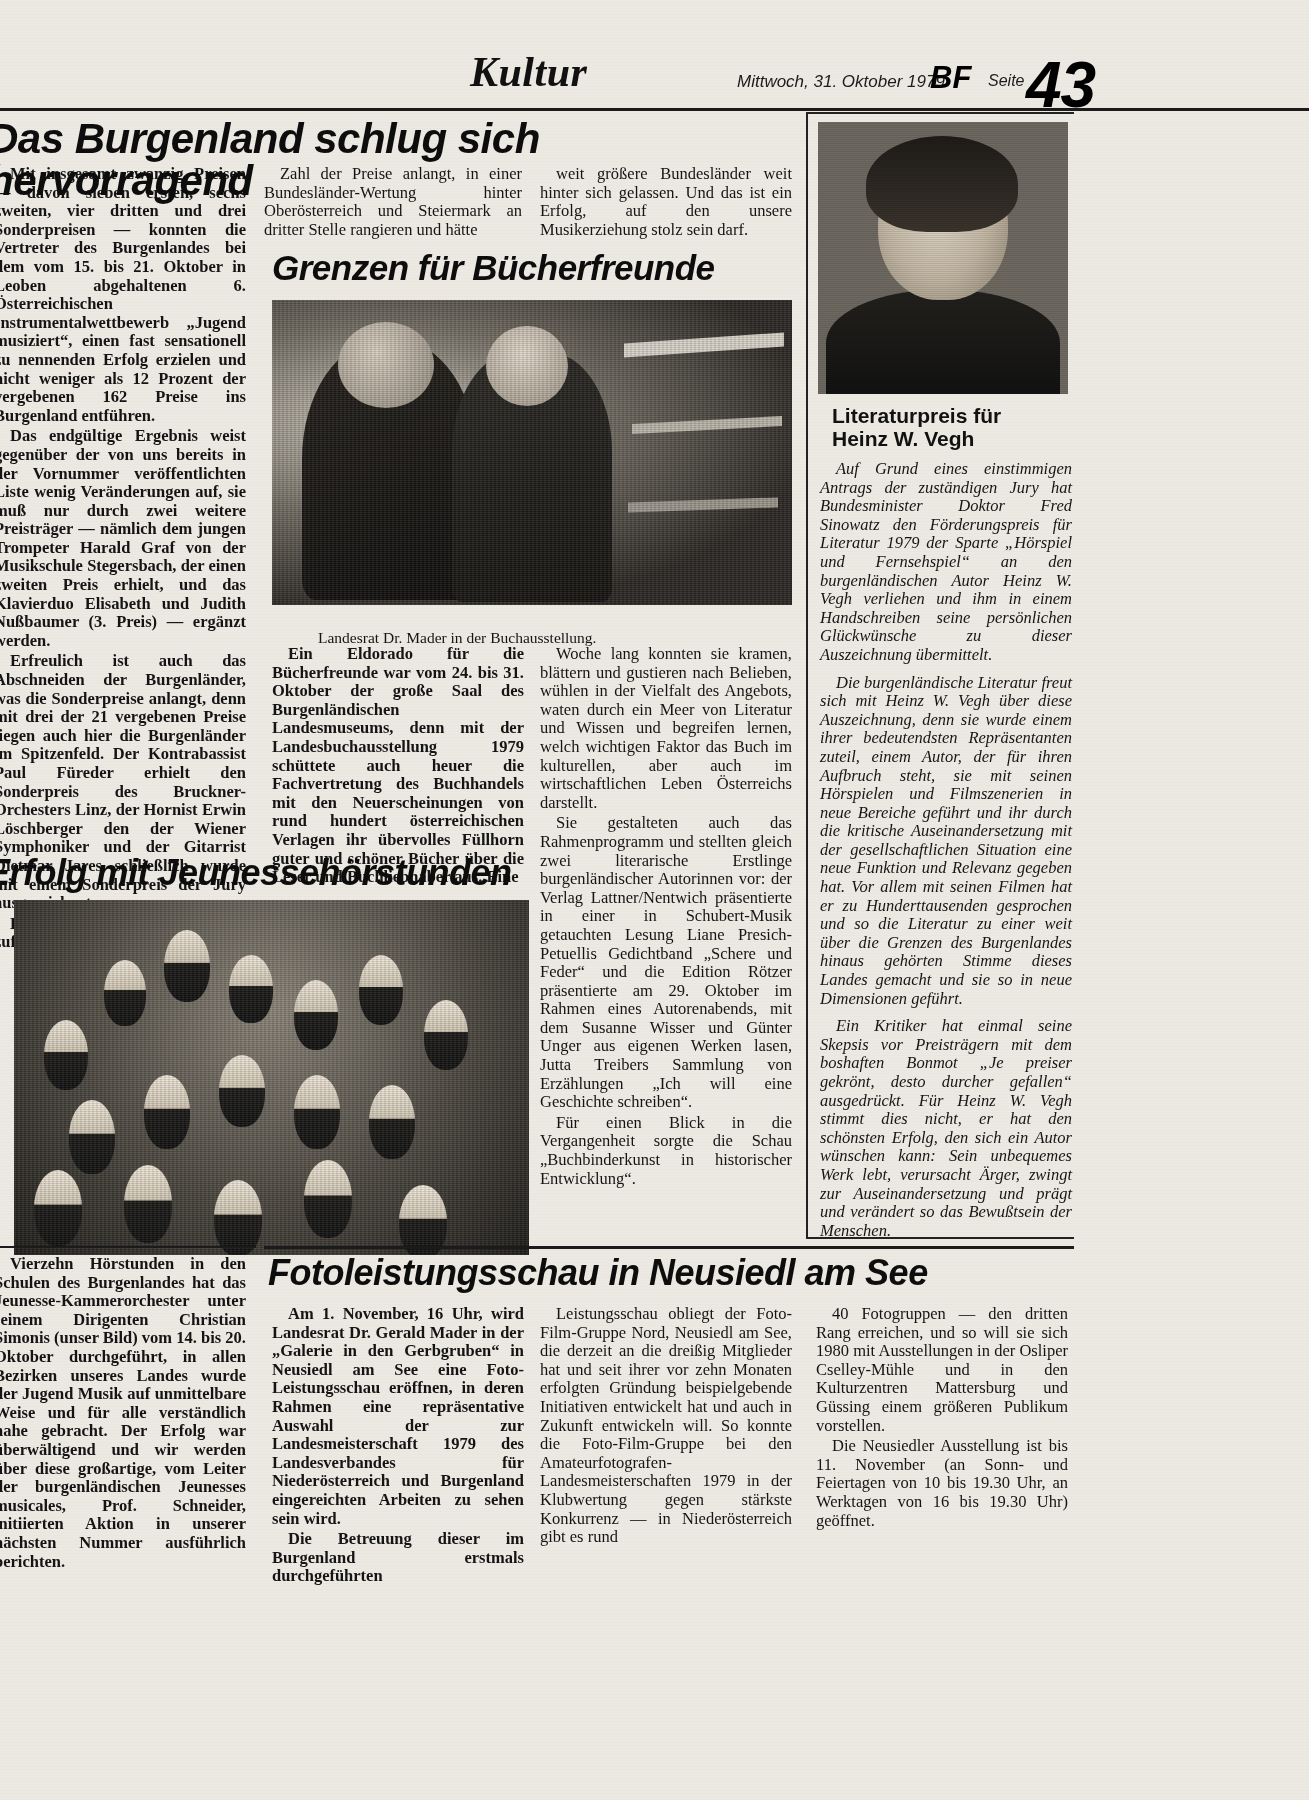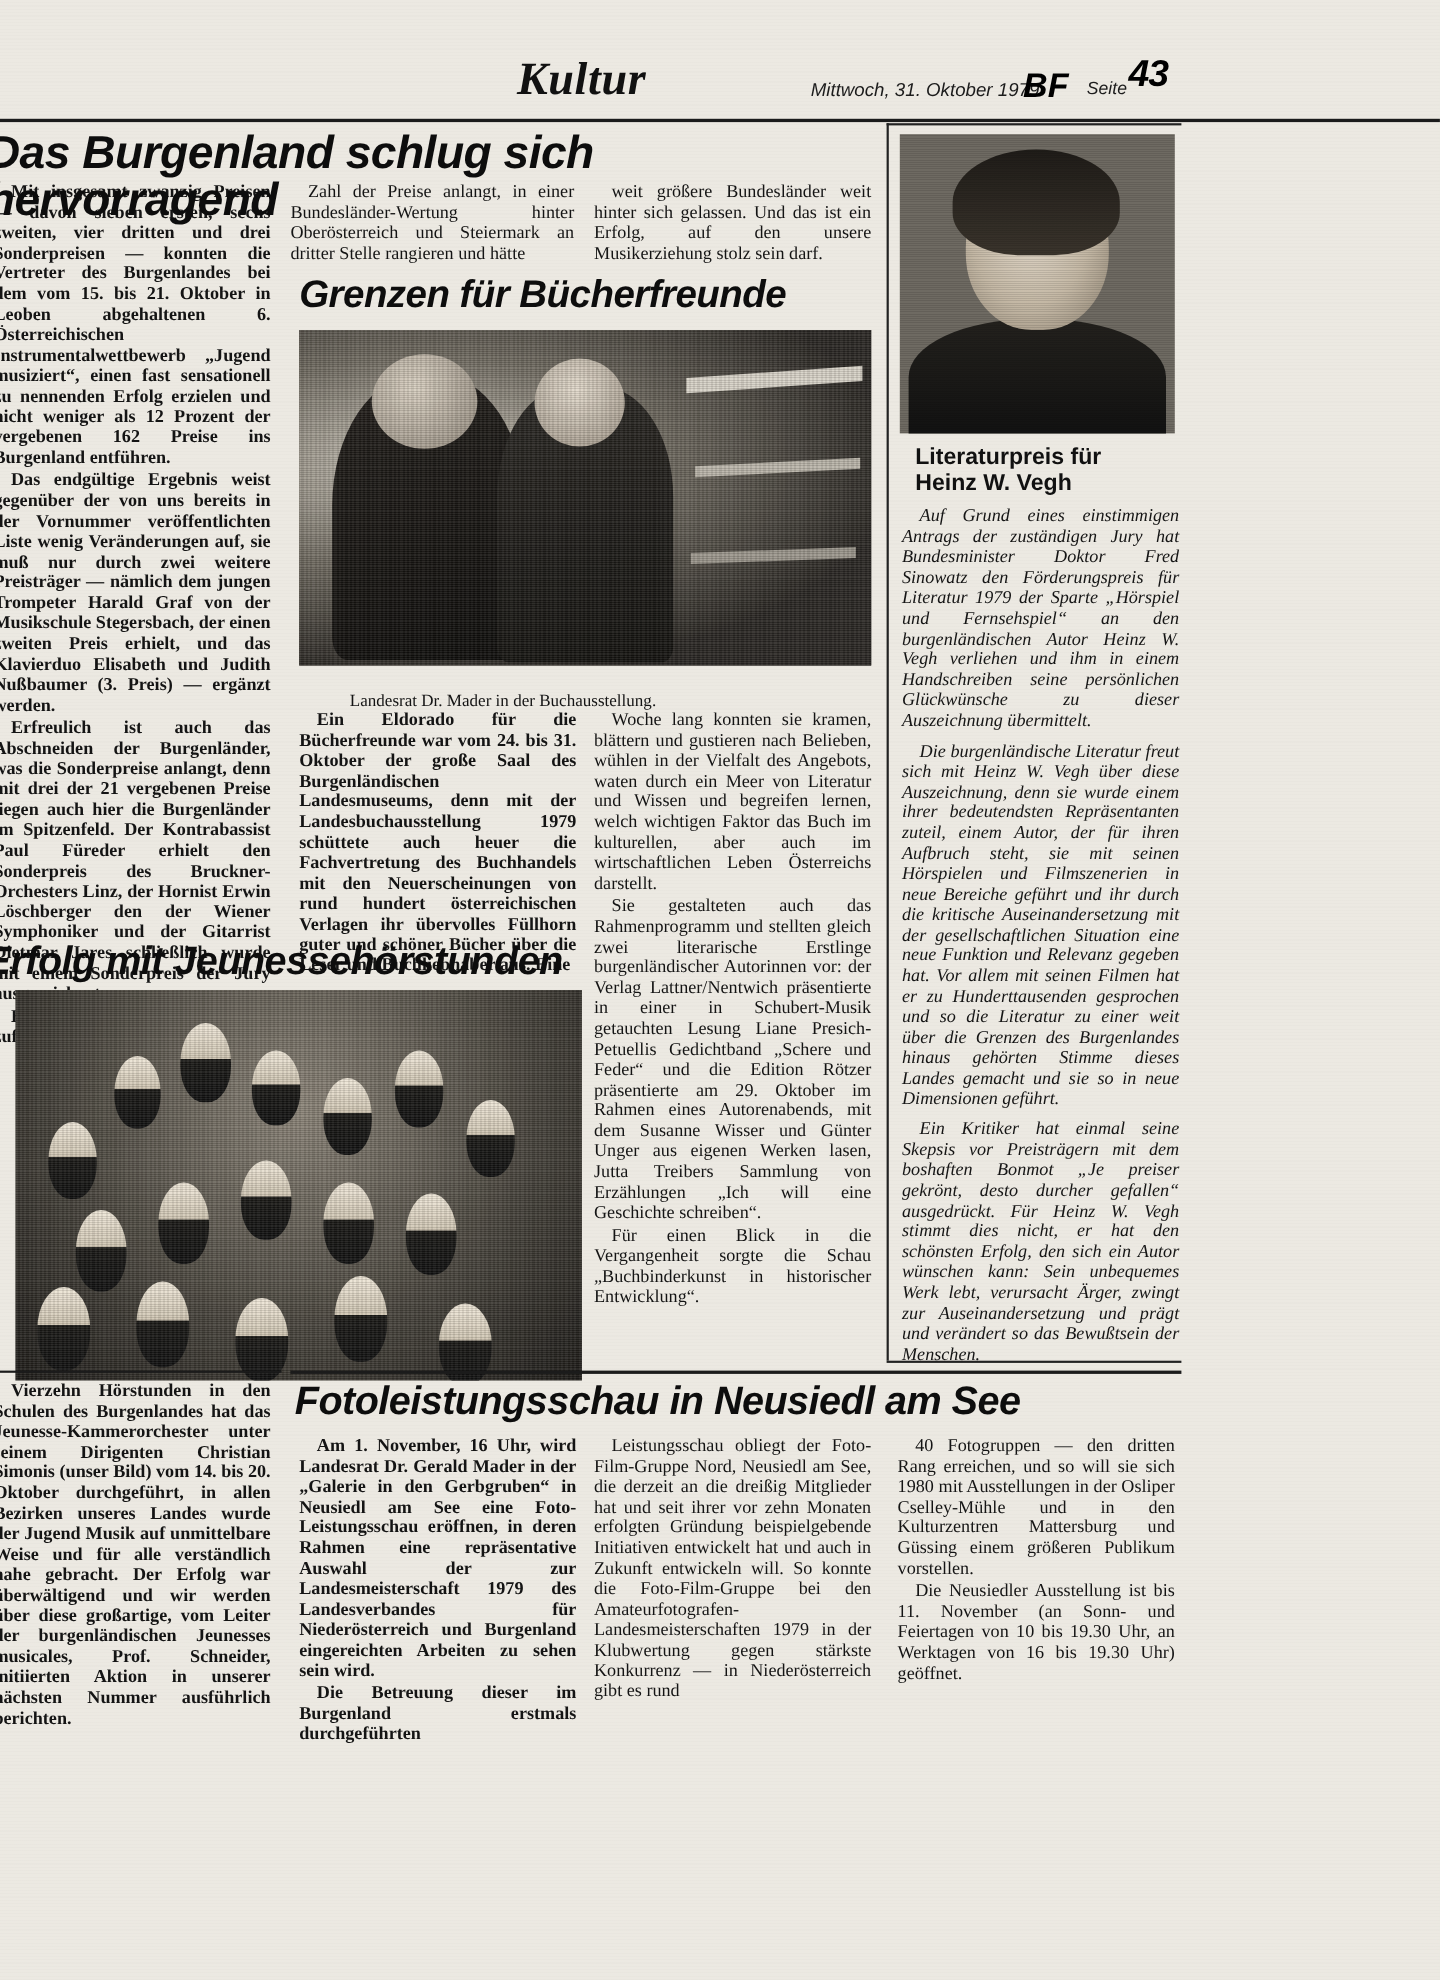--- a/index.html
+++ b/index.html
@@ -36,21 +36,21 @@
     color:#000;
   }
   .seite-label{
     position:absolute;left:988px;top:72px;
     font-family:"Liberation Sans", sans-serif;
     font-style:italic;font-size:16px;color:#1c1c1c;
   }
   .page-number{
     position:absolute;left:1026px;top:48px;
     font-family:"Liberation Sans", sans-serif;
-    font-weight:bold;font-style:italic;font-size:34px;
+    font-weight:bold;font-style:italic;font-size:64px;
     color:#000;letter-spacing:-1px;
   }
   .rule{
     position:absolute;background:#1b1b1b;
   }
   .rule-top{left:0;right:0;top:108px;height:3px;}
   
   .hl{
     font-family:"Liberation Sans", sans-serif;
     font-weight:bold;font-style:italic;

